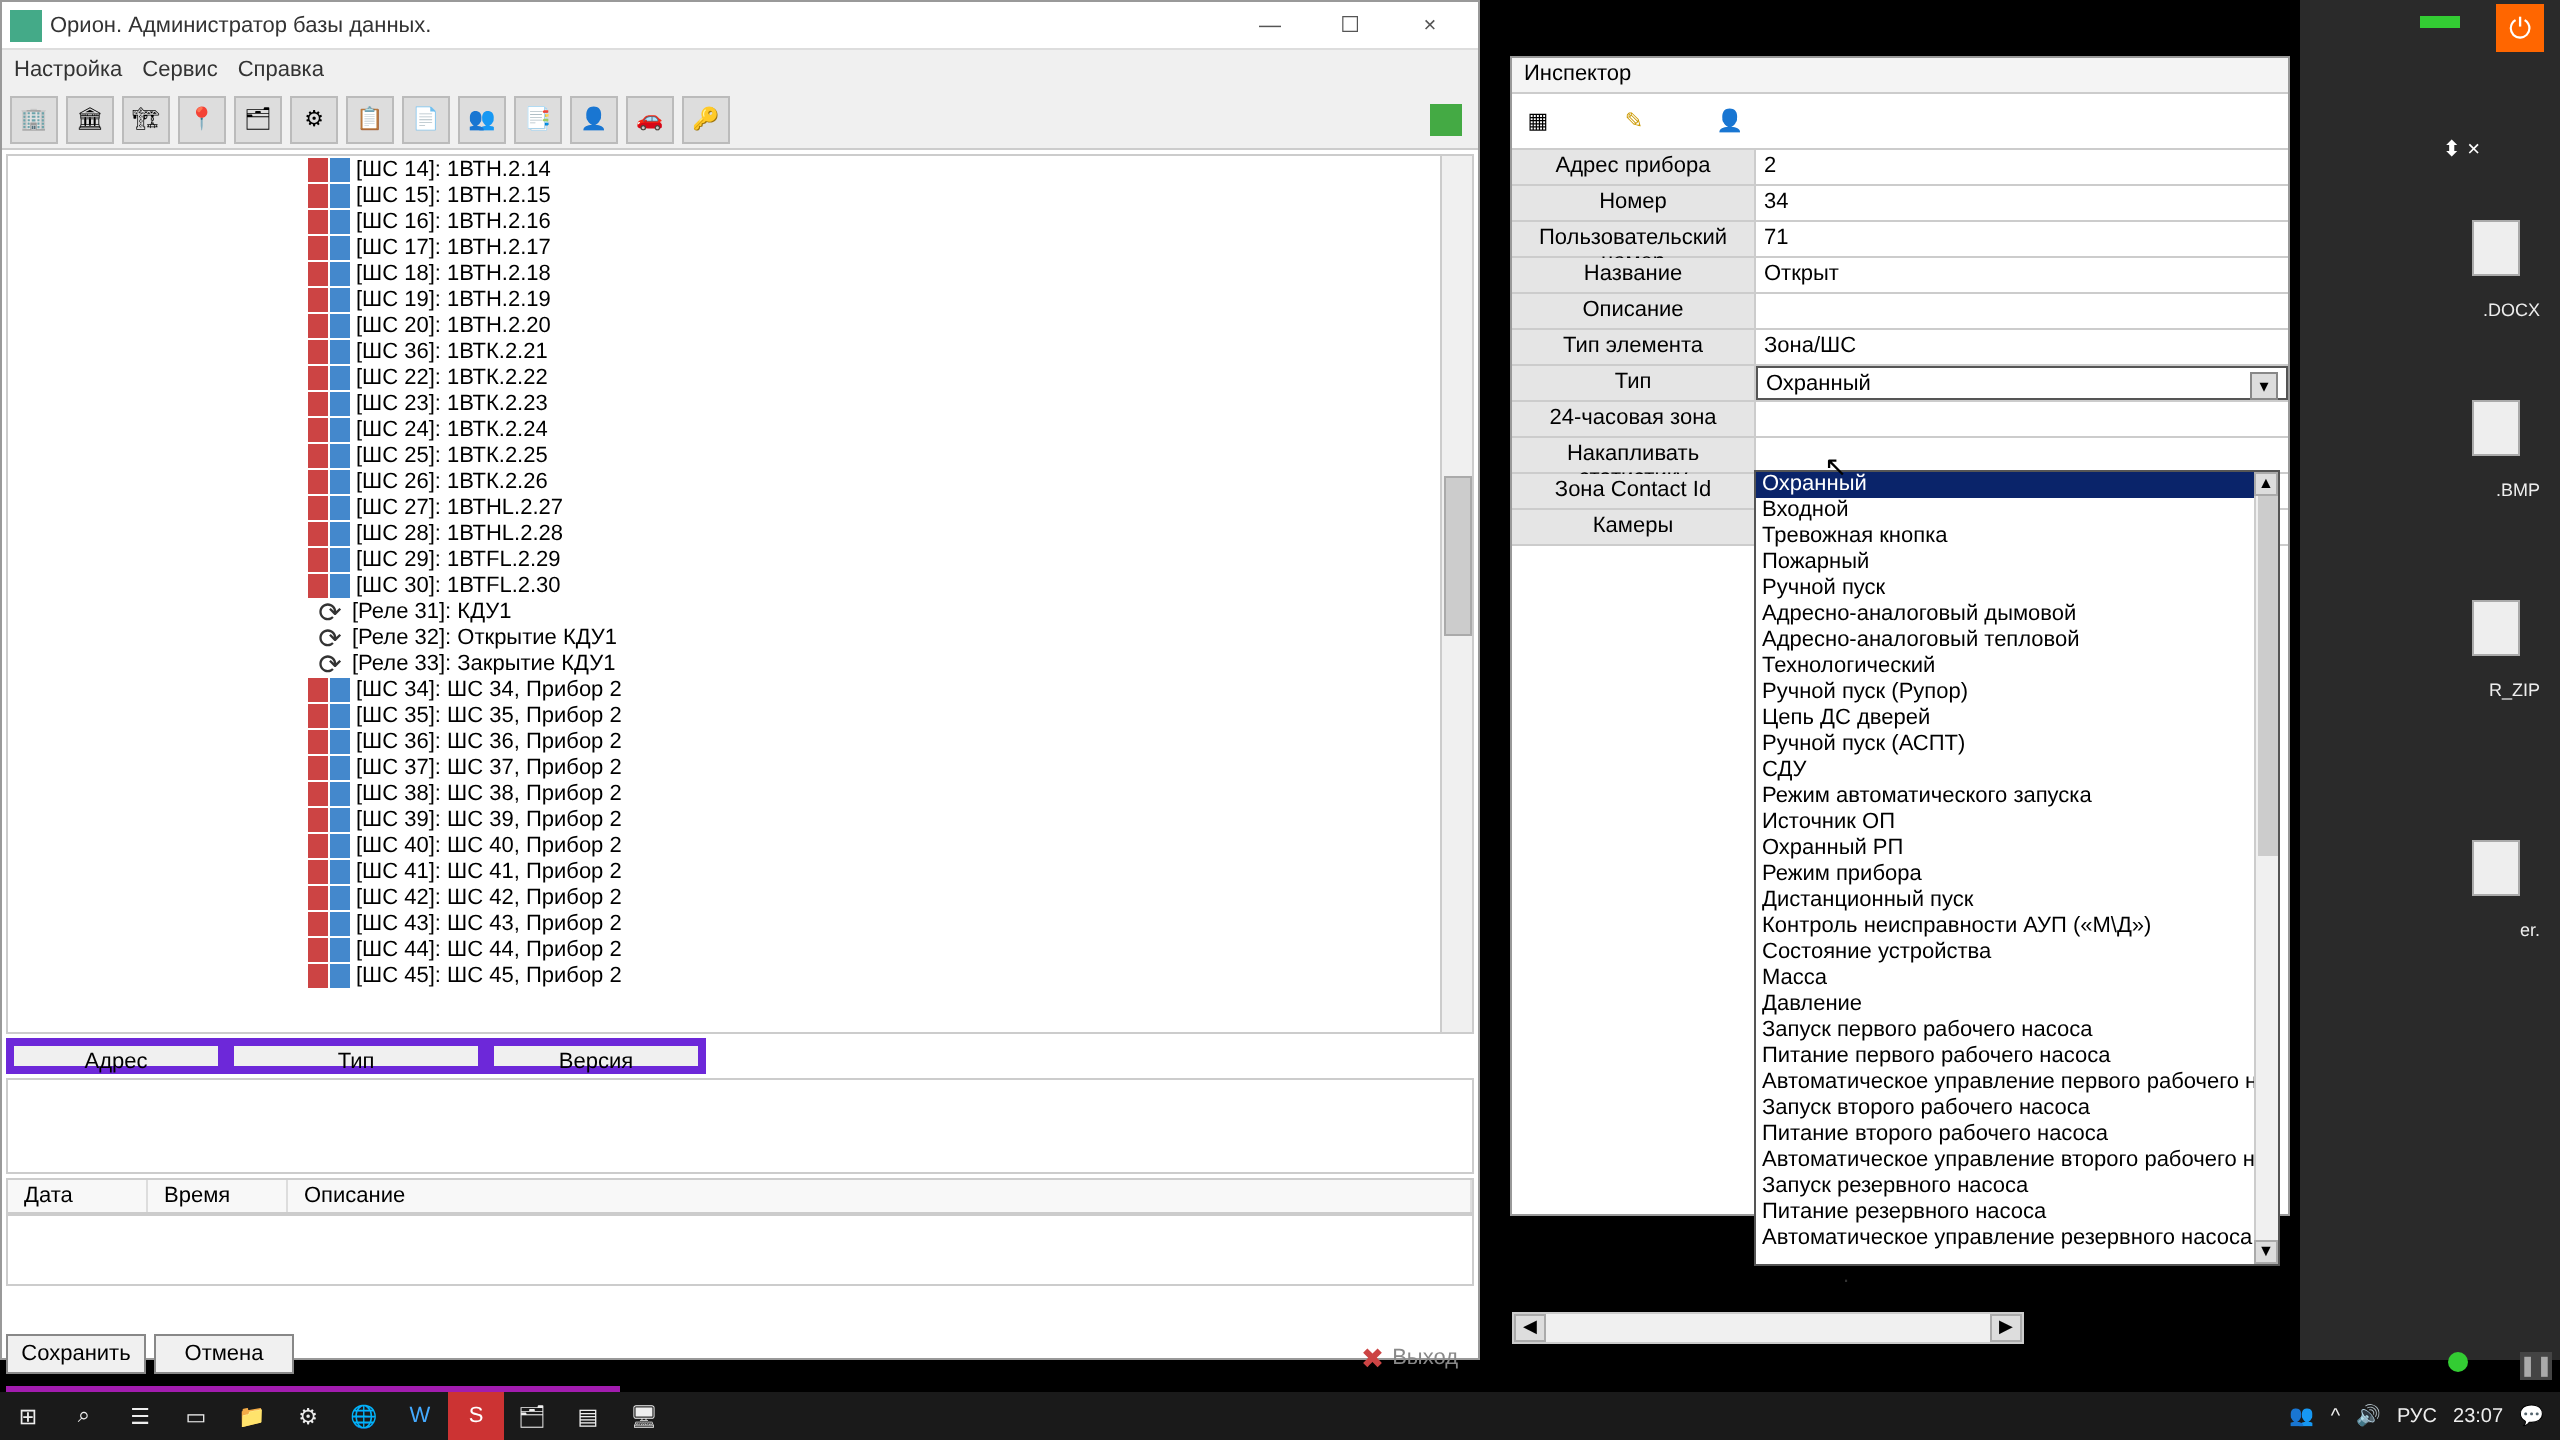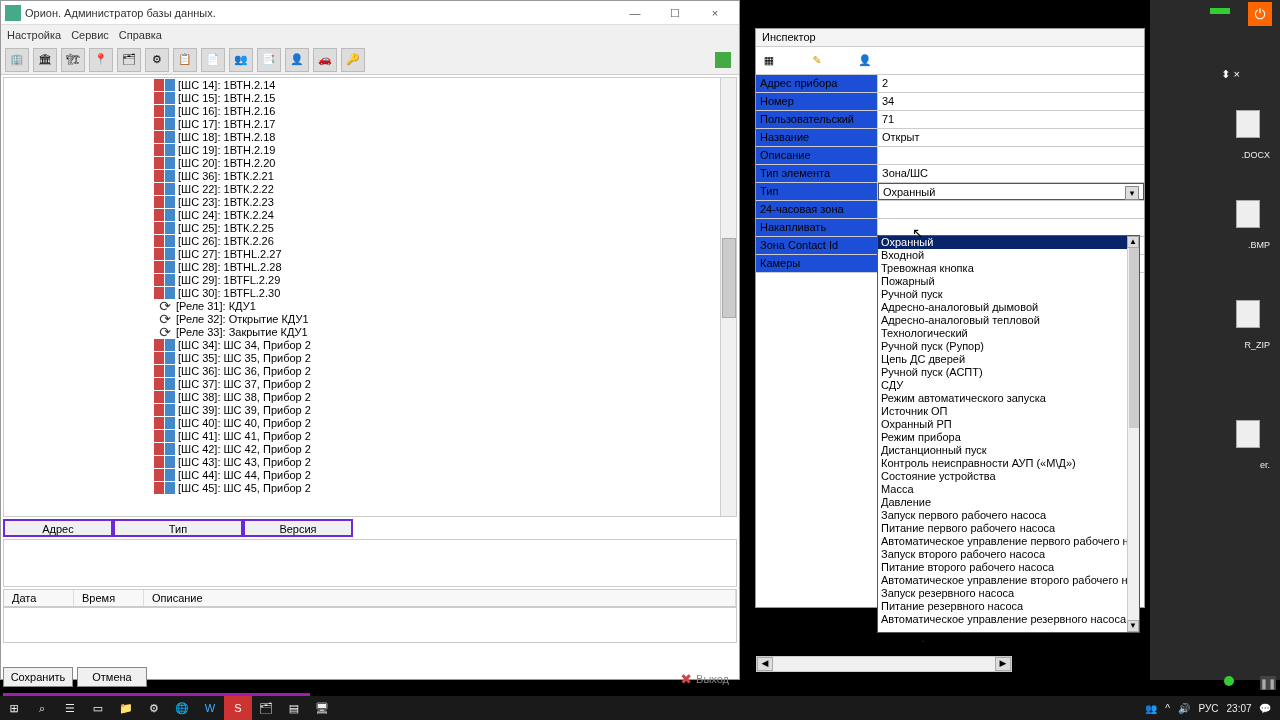--- a/index.html
+++ b/index.html
@@ -24,21 +24,21 @@
 .tree-item { display: flex; align-items: center; height: 13px; padding-left: 150px; }
 .tree-item .ticon { width: 22px; height: 12px; margin-right: 2px; display: flex; }
 .tree-item .ticon .b1 { width: 10px; background: #c44; }
 .tree-item .ticon .b2 { width: 10px; background: #48c; margin-left: 1px; }
 .tree-item .ricon { width: 22px; height: 12px; display: flex; align-items: center; justify-content: center; color: #333; font-size: 14px; }
 .tree-item .lbl { color: #000; }
 .tree-scrollbar { position: absolute; right: 0; top: 0; width: 16px; height: 100%; background: #f0f0f0; border-left: 1px solid #ccc; }
 .tree-thumb { position: absolute; right: 0; top: 160px; width: 14px; height: 80px; background: #ccc; border: 1px solid #aaa; }
 
 .grid-header { display: flex; margin: 0 2px; height: 18px; }
-.grid-header .col { border: 2px solid #6d28d9; background: #f0f0f0; text-align: center; line-height: 16px; }
+.grid-header .col { border: 4px solid #6d28d9; background: #f0f0f0; text-align: center; line-height: 16px; }
 
 .mid-area { height: 48px; margin: 2px; border: 1px solid #ccc; background: #fff; }
 
 .log-header { display: flex; margin: 0 2px; height: 18px; border: 1px solid #ccc; background: #f8f8f8; }
 .log-header .lc { padding: 2px 8px; border-right: 1px solid #ddd; }
 .log-area { height: 36px; margin: 0 2px; border: 1px solid #ccc; background: #fff; }
 
 .tabs { display: flex; margin: 2px; height: 18px; }
 .tabs .tab { padding: 2px 8px; border: 6px solid #a21caf; background: #0369a1; margin-top: 48px; }
 
@@ -48,21 +48,21 @@
 .footer .exit { display: flex; align-items: center; color: #888; padding: 0 8px; }
 .footer .exit .x { color: #c44; font-size: 14px; margin-right: 4px; }
 
 
 .inspector { position: absolute; left: 755px; top: 28px; width: 390px; height: 580px; background: #fff; border: 1px solid #999; }
 .insp-title { height: 18px; padding: 2px 6px; background: #f4f4f4; border-bottom: 1px solid #ccc; }
 .insp-toolbar { height: 28px; display: flex; align-items: center; padding: 2px 4px; gap: 30px; border-bottom: 1px solid #ccc; }
 .insp-toolbar .ib { width: 18px; height: 18px; display: flex; align-items: center; justify-content: center; }
 .insp-grid { }
 .insp-row { display: flex; height: 18px; border-bottom: 1px solid #ccc; }
-.insp-row .k { width: 122px; padding: 2px 4px; border-right: 1px solid #ccc; background: #1d4ed8; }
+.insp-row .k { width: 122px; padding: 2px 4px; border-right: 1px solid #ccc; background: #e5e5e5; text-align: center; }
 .insp-row .v { flex: 1; padding: 2px 4px; }
 .insp-row.selected .v { border: 1px solid #555; }
 .dropdown-arrow { width: 14px; height: 14px; background: #ddd; border: 1px solid #888; float: right; text-align: center; line-height: 12px; font-size: 9px; }
 
 
 .dropdown { position: absolute; left: 877px; top: 235px; width: 263px; height: 398px; background: #fff; border: 1px solid #555; overflow: hidden; z-index: 100; }
 .dropdown .opt { height: 13px; padding: 0 3px; line-height: 13px; white-space: nowrap; color: #000; }
 .dropdown .opt.sel { background: #0a246a; color: #fff; }
 .dd-scroll { position: absolute; right: 0; top: 0; width: 12px; height: 100%; background: #f0f0f0; border-left: 1px solid #ccc; }
 .dd-thumb { position: absolute; top: 12px; right: 0; width: 10px; height: 180px; background: #ccc; }

